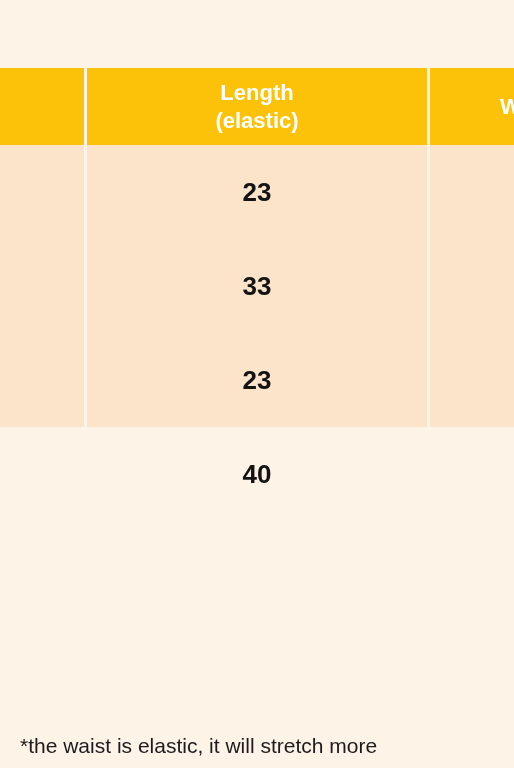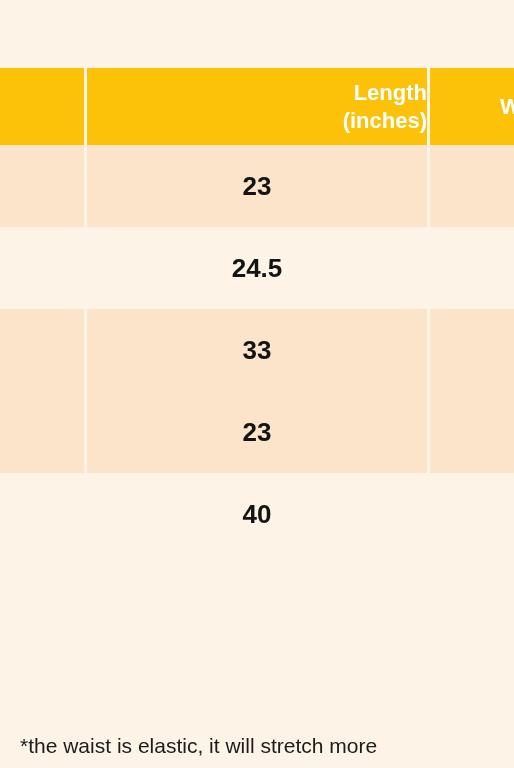--- a/index.html
+++ b/index.html
@@ -49,21 +49,21 @@
   .size-table col.c-waist  { width: 84px;  }
 
   
   .size-table thead th {
     height: 77px;
     background: #fbc209;
     color: #ffffff;
     font-size: 22px;
     font-weight: bold;
     line-height: 1.26;
-    text-align: right;
+    text-align: center;
     vertical-align: middle;
     padding: 0;
     border-right: 3px solid #fdf3e7;
     white-space: nowrap;
     overflow: visible;
   }
   .size-table thead th.col-size {
     border-left: none;
   }
   .size-table thead th.col-waist {
@@ -72,21 +72,21 @@
     padding-left: 70px;
   }
 
   .hdr-line {
     display: block;
   }
 
   
   .size-table tbody td {
     height: 82px;
-    padding: 0;
+    padding: 6px;
     text-align: center;
     vertical-align: middle;
     font-size: 26px;
     font-weight: bold;
     color: #141414;
     border-right: 3px solid transparent;
   }
   .size-table tbody td.col-waist {
     border-right: none;
   }
@@ -135,36 +135,31 @@
       <col class="c-waist">
     </colgroup>
     <thead>
       <tr>
         <th class="col-size">
           <span class="hdr-line"></span>
           <span class="hdr-line"></span>
         </th>
         <th class="col-length">
           <span class="hdr-line">Length</span>
-          <span class="hdr-line">(inches)</span>
+          <span class="hdr-line">(elastic)</span>
         </th>
         <th class="col-waist">
           <span class="hdr-line">W</span>
         </th>
       </tr>
     </thead>
     <tbody>
       <tr class="stripe">
         <td class="col-size"></td>
         <td class="col-length">23</td>
-        <td class="col-waist"></td>
-      </tr>
-      <tr class="plain">
-        <td class="col-size"></td>
-        <td class="col-length">24.5</td>
         <td class="col-waist"></td>
       </tr>
       <tr class="stripe">
         <td class="col-size"></td>
         <td class="col-length">33</td>
         <td class="col-waist"></td>
       </tr>
       <tr class="stripe">
         <td class="col-size"></td>
         <td class="col-length">23</td>

